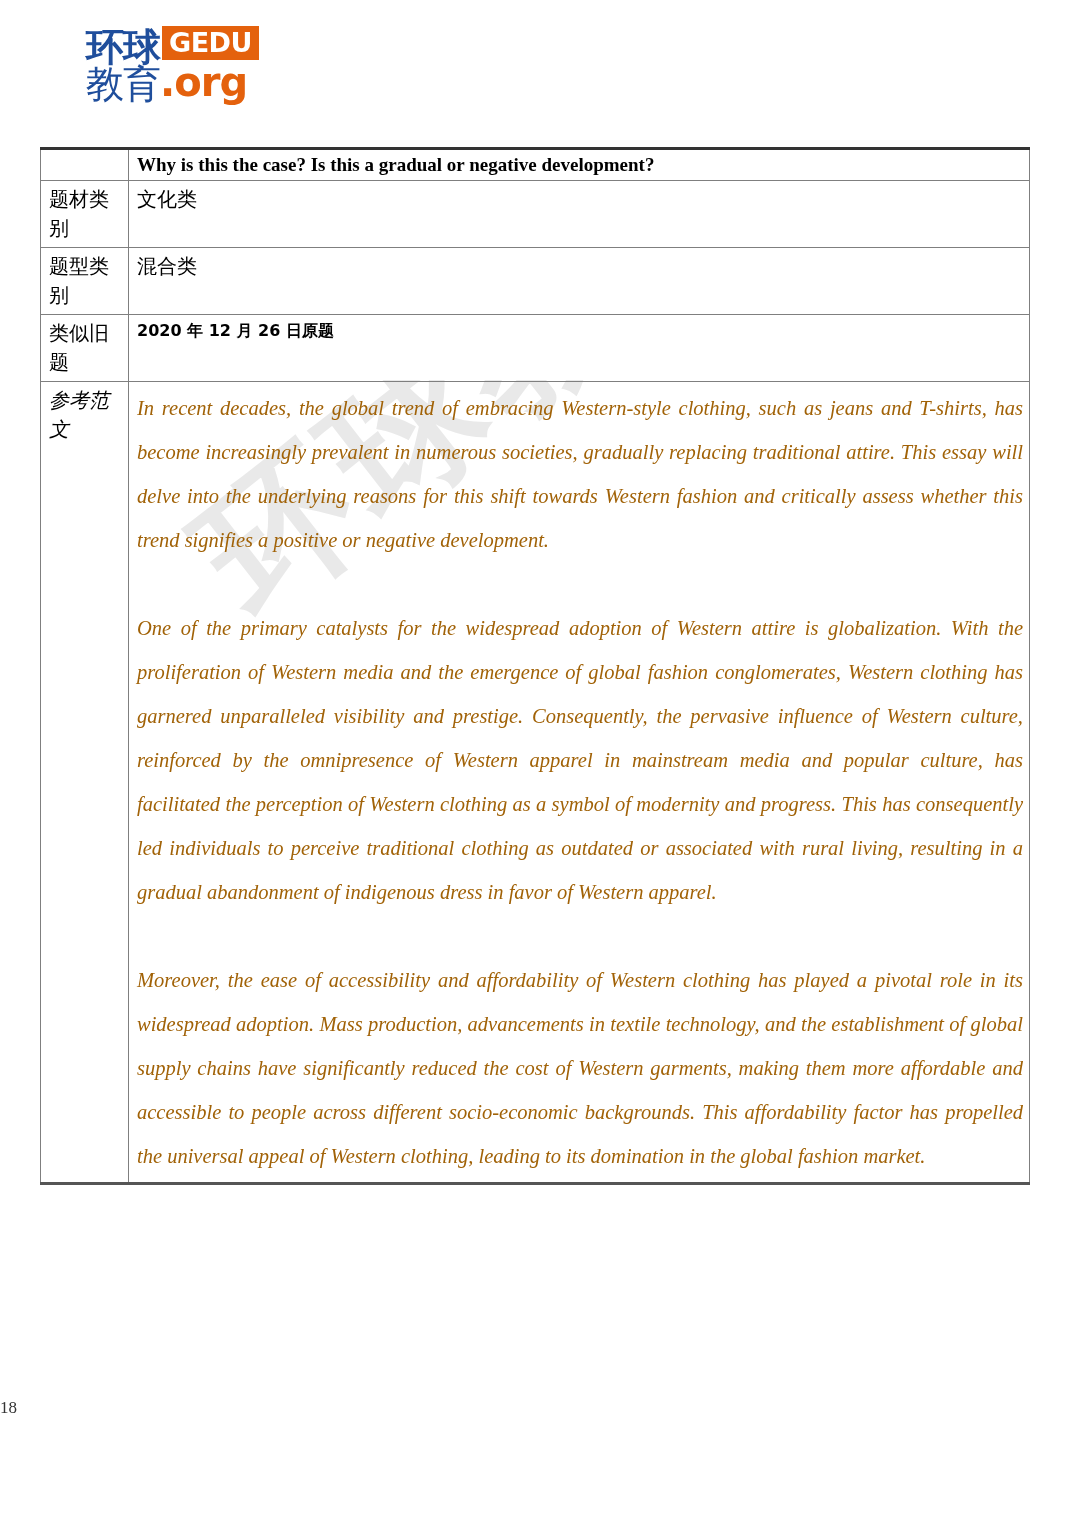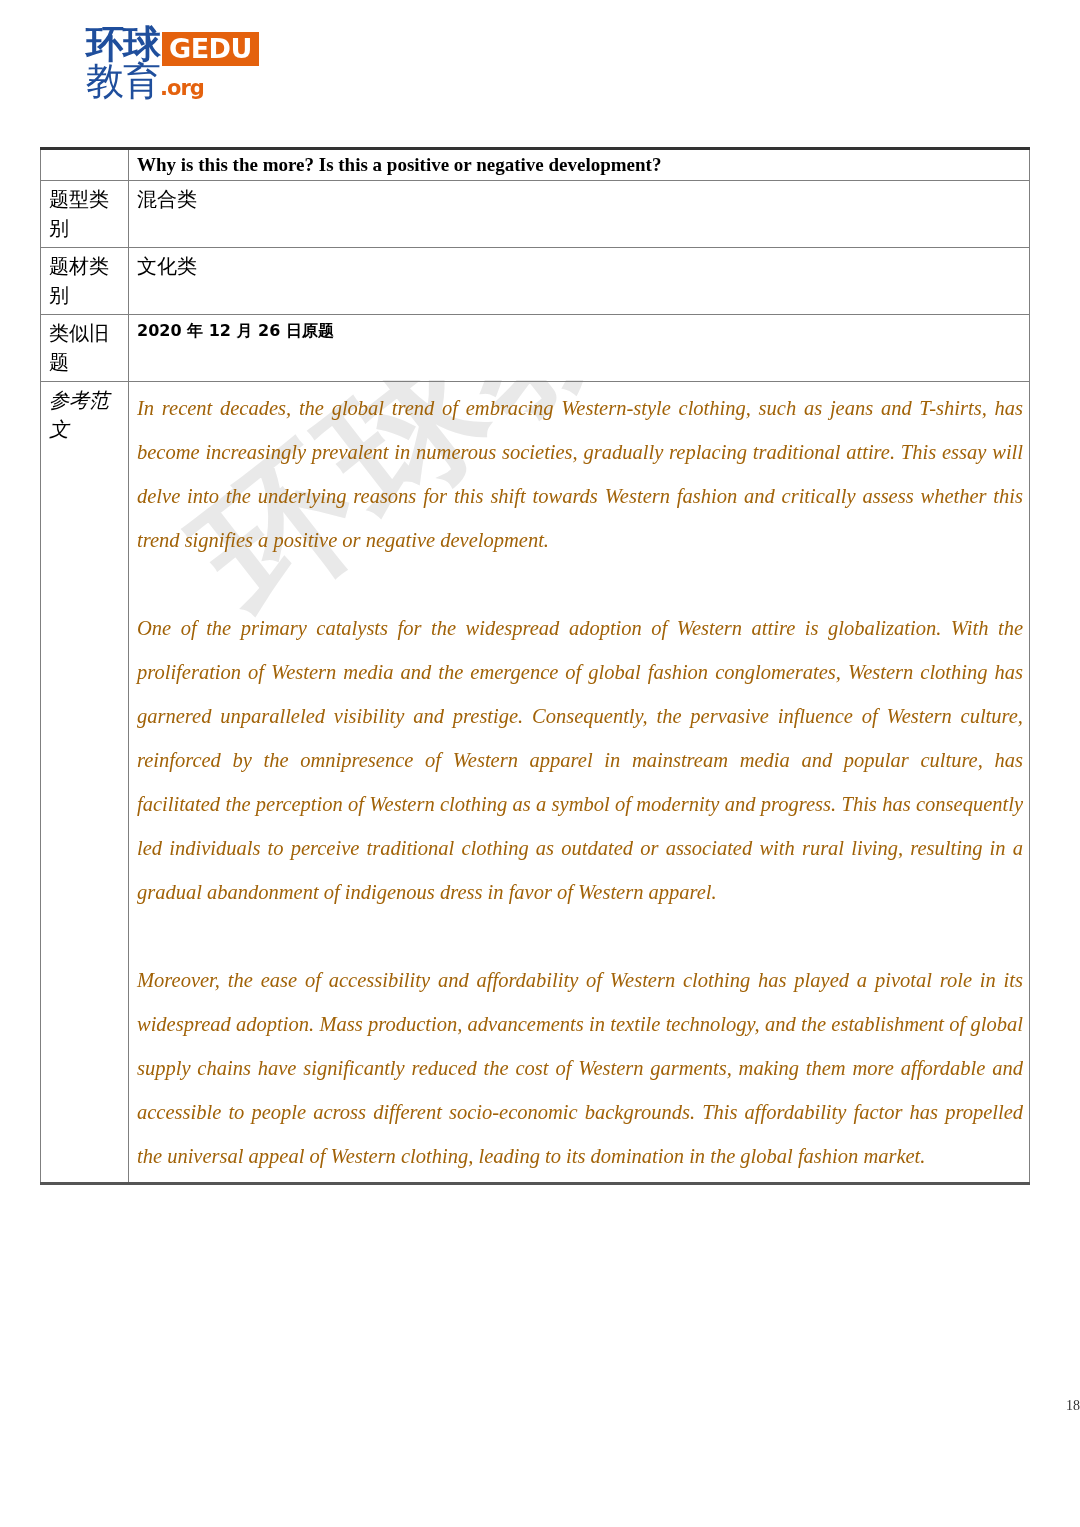--- a/index.html
+++ b/index.html
@@ -59,24 +59,24 @@
     font-size: 27px;
     letter-spacing: -0.5px;
     padding: 3px 7px 4px 7px;
     border-radius: 0;
     line-height: 1;
   }
   .logo-org {
     color: #E4610D;
     font-family: "DejaVu Sans", "Liberation Sans", sans-serif;
     font-weight: bold;
-    font-size: 21px;
+    font-size: 40px;
     letter-spacing: -1px;
     line-height: 1;
-    margin-top: 12px;
+    margin-top: 2px;
     margin-left: -2px;
   }
 
   
   .watermark {
     position: absolute;
     left: 120px;
     top: 380px;
     width: 820px;
     height: 720px;
@@ -167,23 +167,23 @@
   .essay-gap {
     height: 44px;
   }
 
   
   .page-number {
     position: absolute;
     left: 0;
     top: 1398px;
     width: 1080px;
-    text-align: right;
-    font-family: "Liberation Serif", "DejaVu Serif", serif;
-    font-size: 14px;
+    text-align: left;
+    font-family: "Liberation Serif", "DejaVu Serif", serif;
+    font-size: 17px;
     color: #333;
     z-index: 2;
   }
 </style>
 </head>
 <body>
 
 <div class="logo-block">
   <div class="logo-row">
     <div>
@@ -202,29 +202,29 @@
 </div>
 
 <table class="doc-table">
   <colgroup>
     <col class="col-label">
     <col>
   </colgroup>
   <tbody>
     <tr class="top-row">
       <td class="cn-label"></td>
-      <td class="cell-header">Why is this the more? Is this a positive or negative development?</td>
+      <td class="cell-header">Why is this the case? Is this a gradual or negative development?</td>
+    </tr>
+    <tr>
+      <td class="cn-label">题材类别</td>
+      <td class="cell-cn-value">文化类</td>
     </tr>
     <tr>
       <td class="cn-label">题型类别</td>
       <td class="cell-cn-value">混合类</td>
-    </tr>
-    <tr>
-      <td class="cn-label">题材类别</td>
-      <td class="cell-cn-value">文化类</td>
     </tr>
     <tr>
       <td class="cn-label">类似旧题</td>
       <td class="cell-cn-value-bold">2020 年 12 月 26 日原题</td>
     </tr>
     <tr>
       <td class="cn-label">参考范文</td>
       <td class="cell-essay">
         <p class="essay-p">In recent decades, the global trend of embracing Western-style clothing, such as jeans and T-shirts, has become increasingly prevalent in numerous societies, gradually replacing traditional attire. This essay will delve into the underlying reasons for this shift towards Western fashion and critically assess whether this trend signifies a positive or negative development.</p>
         <div class="essay-gap"></div>

